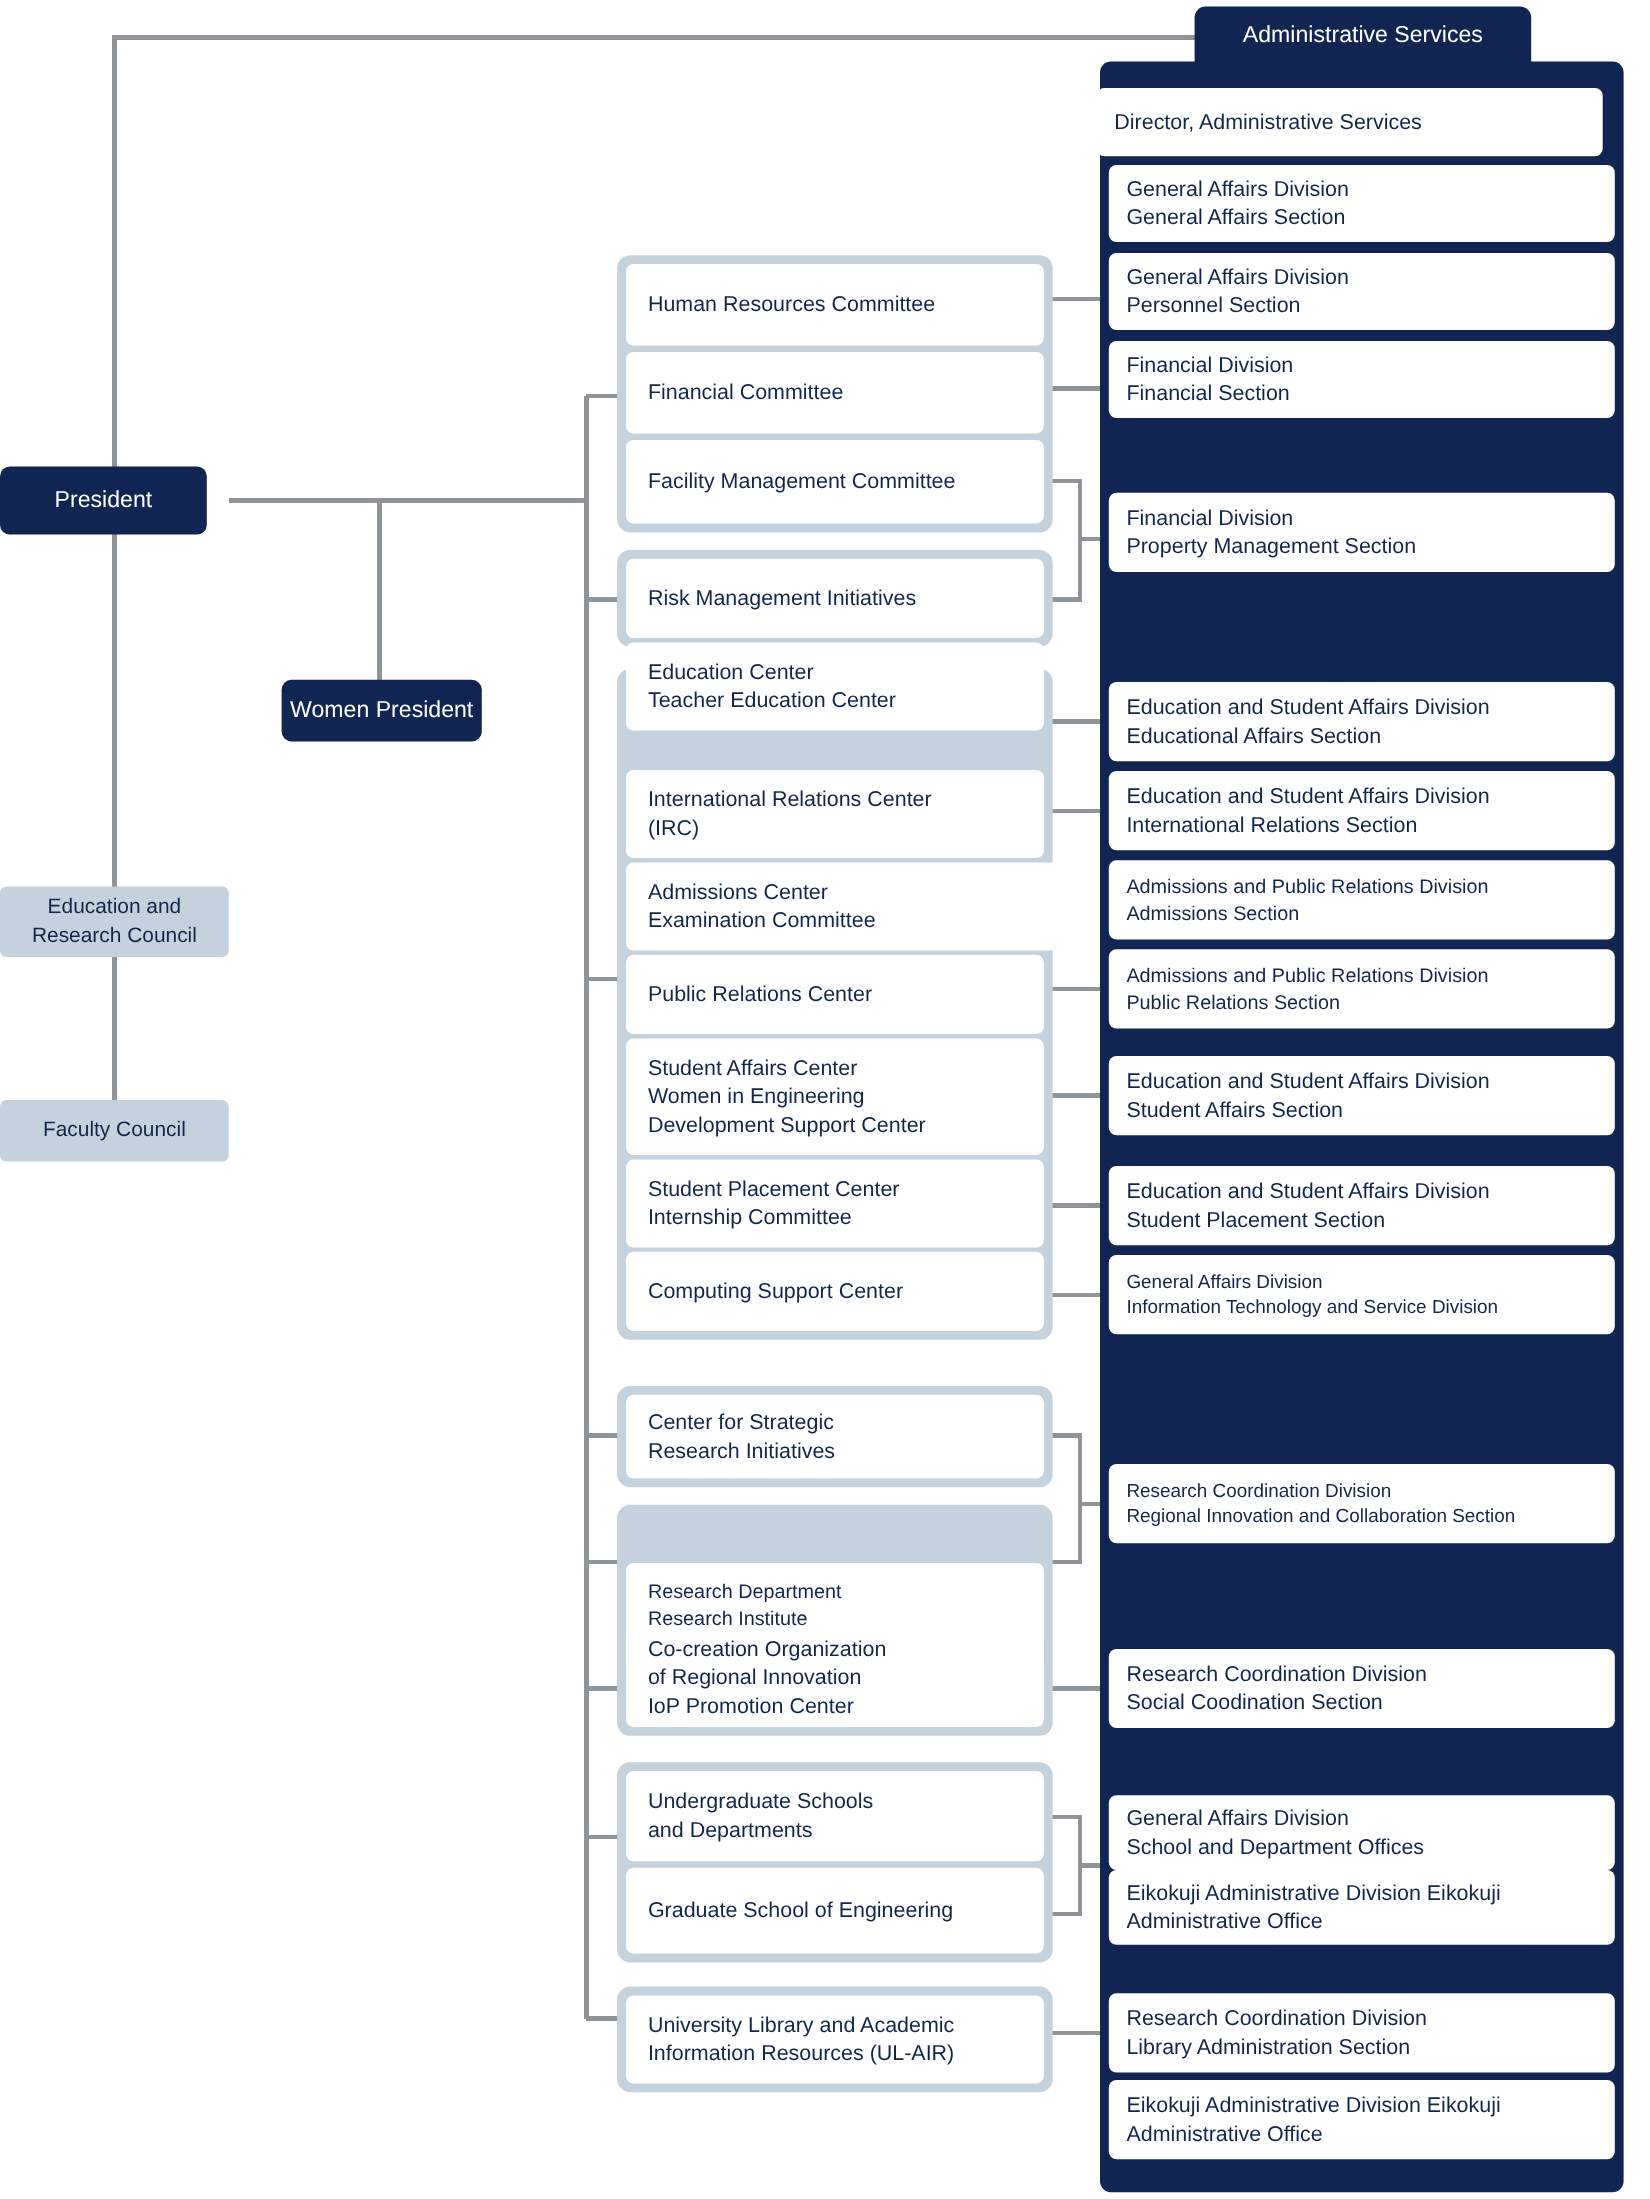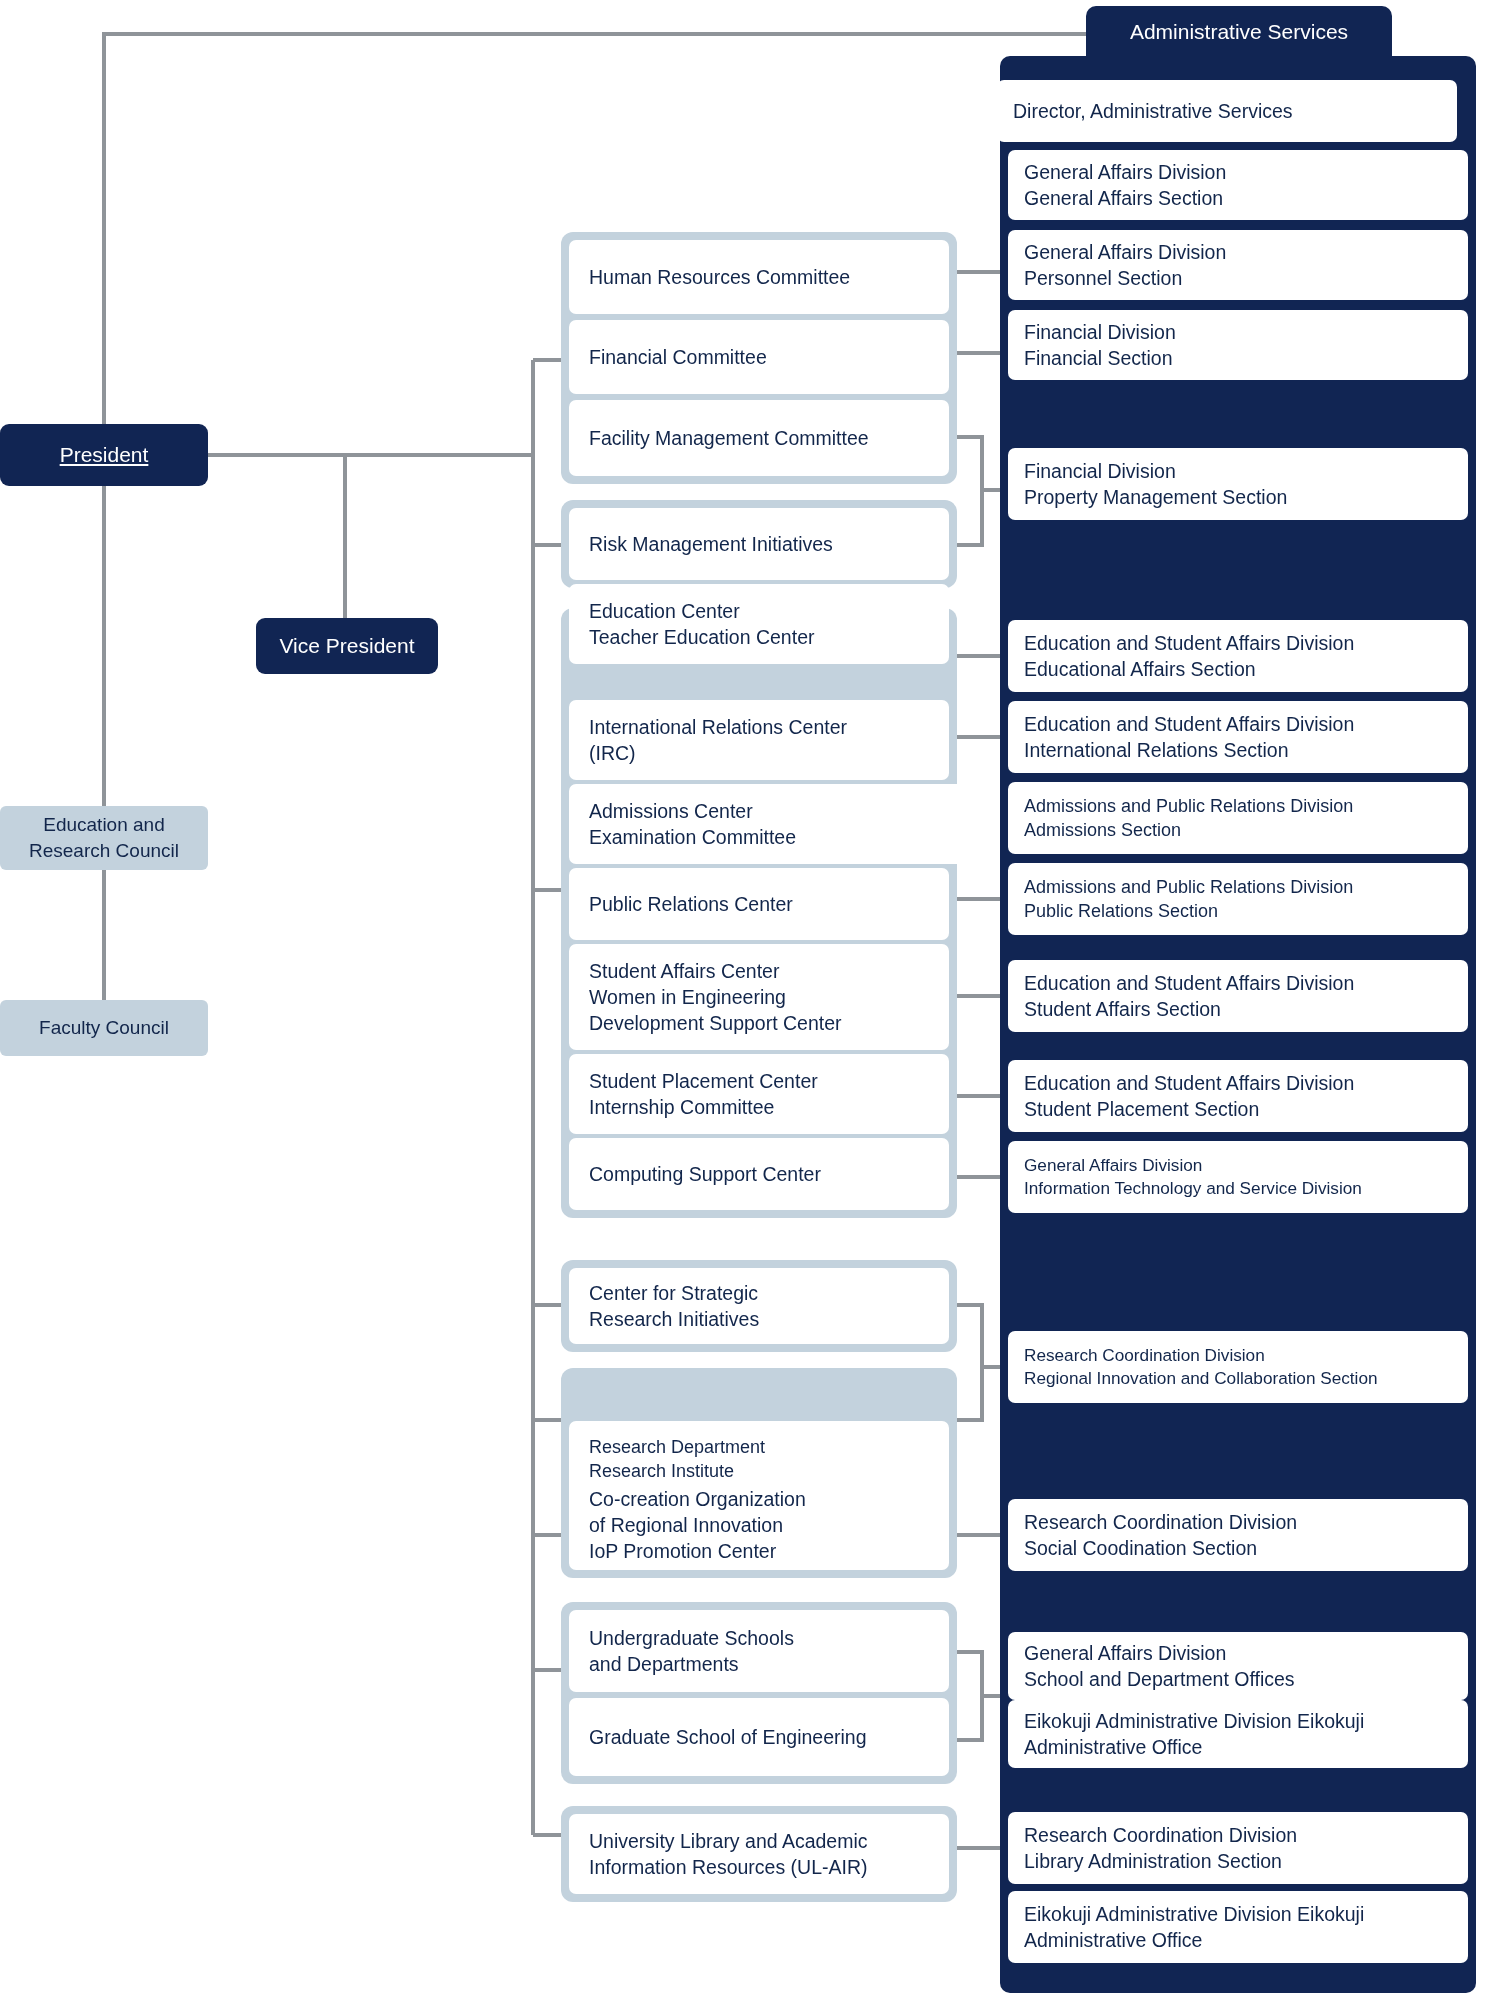--- a/index.html
+++ b/index.html
@@ -144,26 +144,26 @@
       <path d="M 953 545 L 982 545 L 982 490"></path>
 
       <path d="M 953 1305 L 982 1305 L 982 1367 L 1008 1367"></path>
       <path d="M 953 1420 L 982 1420 L 982 1367"></path>
 
       <path d="M 953 1652 L 982 1652 L 982 1696 L 1008 1696"></path>
       <path d="M 953 1740 L 982 1740 L 982 1696"></path>
     </g>
   </svg>
 
-  <div class="node navy" style="left:0px; top:424px; width:208px; height:62px;text-decoration:underline;">
+  <div class="node navy" style="left:0px; top:424px; width:188px; height:62px;">
     <span>President</span>
   </div>
 
   <div class="node navy" style="left:256px; top:618px; width:182px; height:56px;">
-    <span>Vice President</span>
+    <span>Women President</span>
   </div>
 
   <div class="node steel" style="left:0px; top:806px; width:208px; height:64px; white-space:pre-line;">
     <span>Education and
 Research Council</span>
   </div>
 
   <div class="node steel" style="left:0px; top:1000px; width:208px; height:56px;">
     <span>Faculty Council</span>
   </div>

